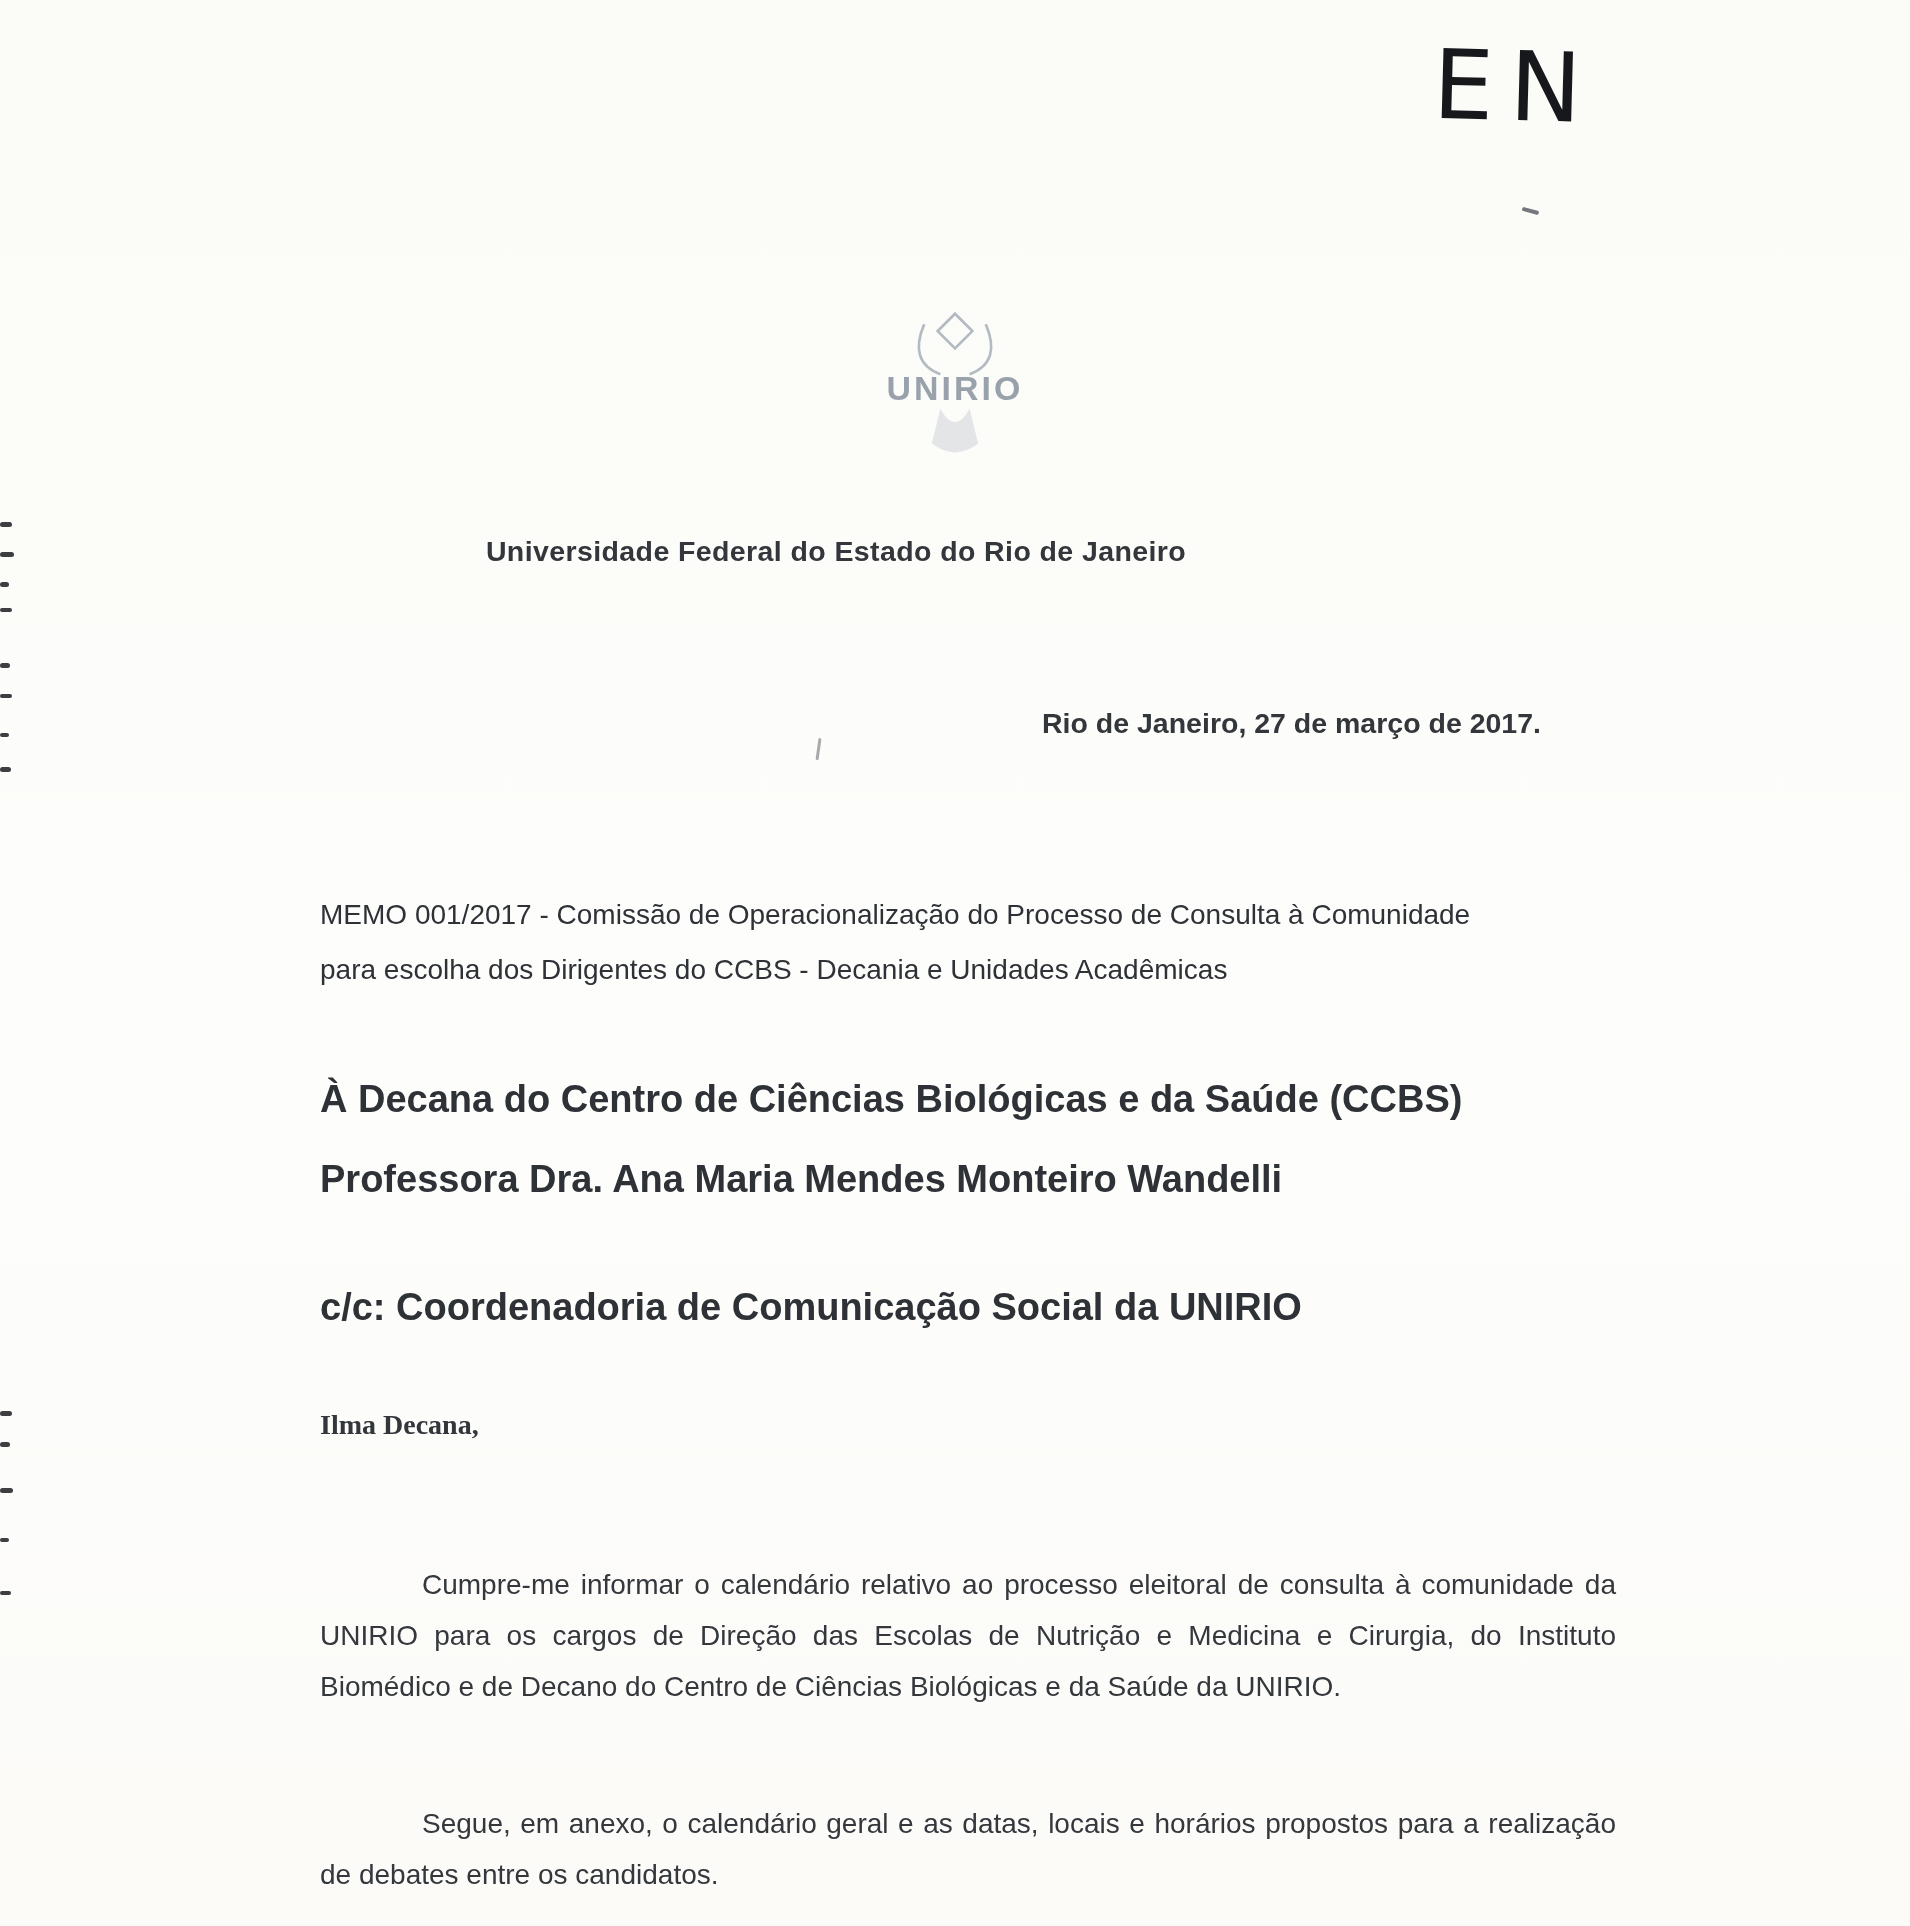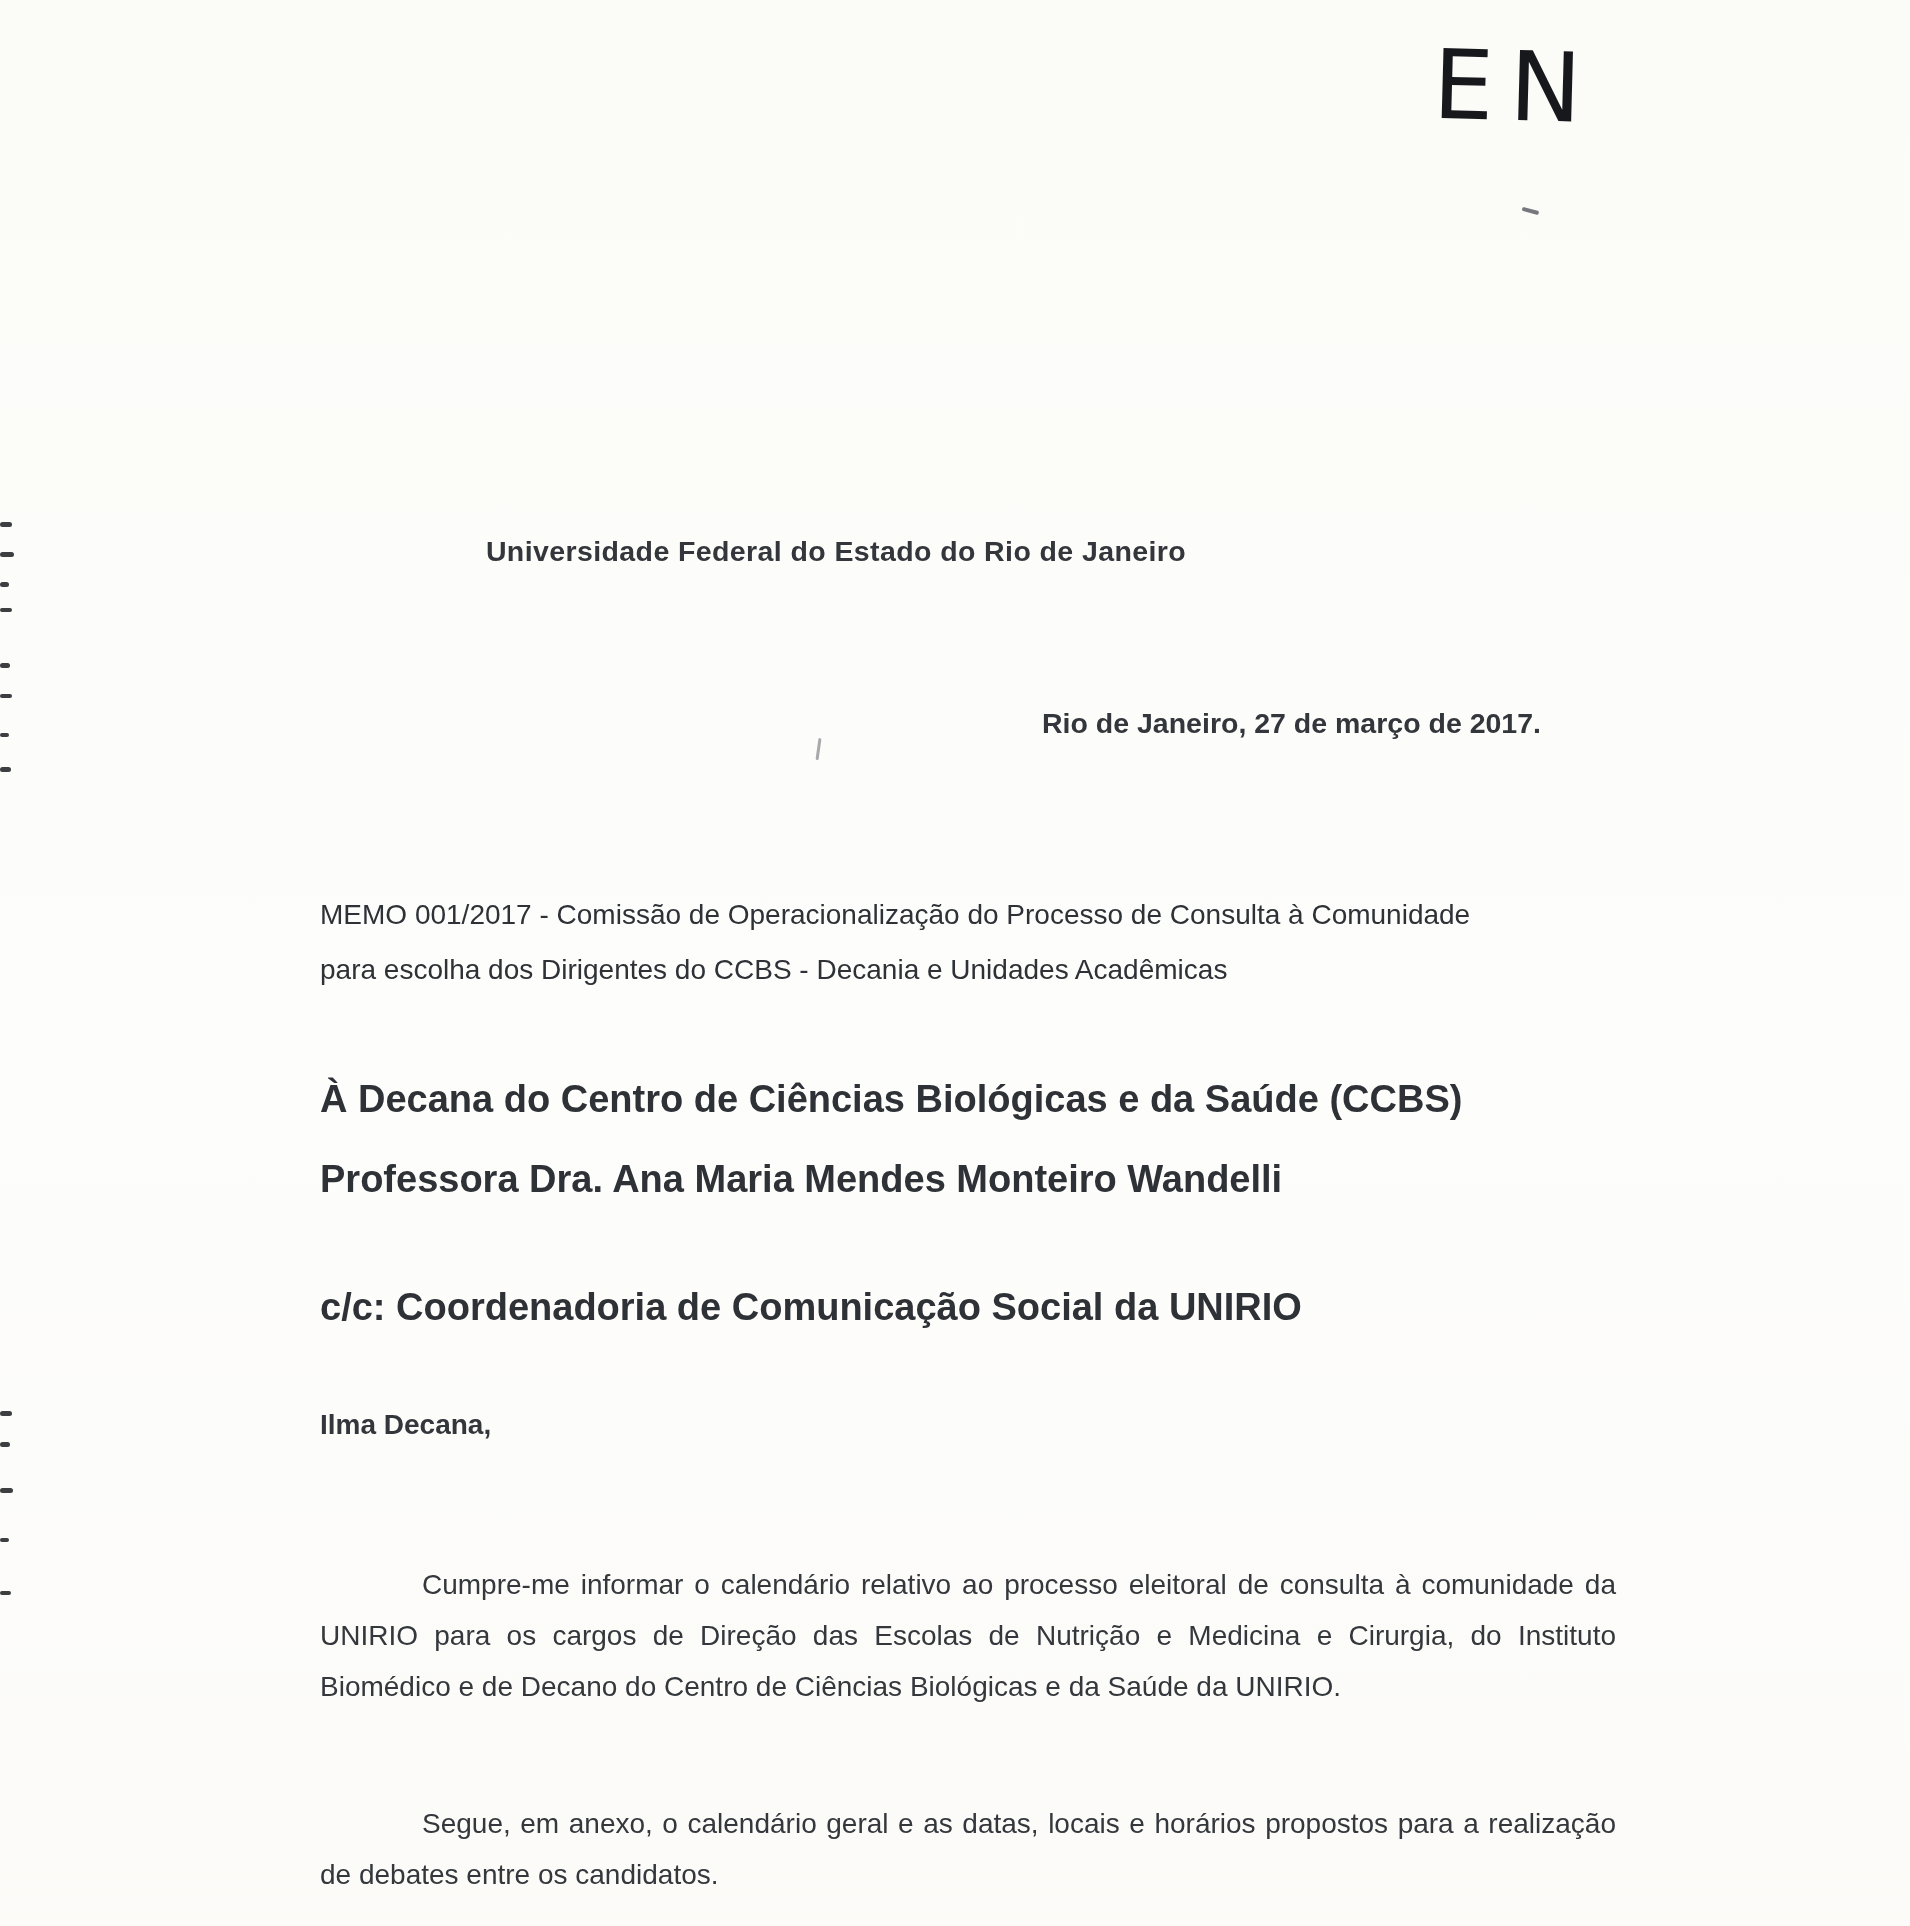--- a/index.html
+++ b/index.html
@@ -35,21 +35,21 @@
   .date-line {
     left:1042px; top:707px;
     font-size:28.5px; font-weight:700;
   }
   .memo-heading {
     left:320px; top:887px; width:1213px;
     font-size:28px; font-weight:400; line-height:55px;
     color:#2e3237;
   }
   .recipient { left:320px; font-size:38px; font-weight:700; color:#2e3237; }
-  .salutation { left:320px; top:1409px; font-size:28px; font-weight:700; }
+  .salutation { left:320px; top:1409px; font-size:28px; font-weight:700;font-family:Liberation Serif, serif; }
 
   .body-par {
     left:320px; width:1296px;
     font-size:28px; line-height:51px;
     text-align:justify; text-indent:102px;
     color:#34383d;
   }
 
   .artifact { position:absolute; left:0; background:#1b1c20; border-radius:2.7px; opacity:.85; }
 </style>
@@ -69,20 +69,31 @@
   <div class="artifact" style="top:1411px;width:11.6px;height:4.6px;"></div>
   <div class="artifact" style="top:1442px;width:10px;height:4.6px;"></div>
   <div class="artifact" style="top:1488px;width:13px;height:4.6px;"></div>
   <div class="artifact" style="top:1538px;width:9.2px;height:3.9px;"></div>
   <div class="artifact" style="top:1591px;width:10.8px;height:3.9px;"></div>
 
   <div class="abs note-en">EN</div>
   <div class="speck" style="left:1522px;top:209px;width:17px;height:3.5px;transform:rotate(15deg);opacity:.8;"></div>
   <div class="speck" style="left:817px;top:738px;width:2.7px;height:22.3px;transform:rotate(8deg);opacity:.5;"></div>
 
+  <div class="abs logo-wrap">
+    <svg width="208" height="154" viewBox="0 0 540 400">
+      <g stroke="#b4bac2" fill="none" stroke-width="7">
+        <path d="M270 15 L315 60 L270 105 L225 60 Z"></path>
+        <path d="M190 42 Q148 140 232 172"></path>
+        <path d="M350 42 Q392 140 308 172"></path>
+      </g>
+      <text x="270" y="240" text-anchor="middle" font-size="88" font-weight="bold" letter-spacing="8" fill="#99a1aa" font-family="Liberation Sans, sans-serif">UNIRIO</text>
+      <path d="M232 262 Q270 332 308 262 L330 352 Q270 398 210 352 Z" fill="#cdd2d8" opacity="0.55"></path>
+    </svg>
+  </div>
 
   <div class="abs university">Universidade Federal do Estado do Rio de Janeiro</div>
   <div class="abs date-line">Rio de Janeiro, 27 de março de 2017.</div>
 
   <div class="abs memo-heading">MEMO 001/2017 - Comissão de Operacionalização do Processo de Consulta à Comunidade para escolha dos Dirigentes do CCBS - Decania e Unidades Acadêmicas</div>
 
   <div class="abs recipient" style="top:1078px;">À Decana do Centro de Ciências Biológicas e da Saúde (CCBS)</div>
   <div class="abs recipient" style="top:1158px;">Professora Dra. Ana Maria Mendes Monteiro Wandelli</div>
   <div class="abs recipient" style="top:1238px;margin-top:48px;">c/c: Coordenadoria de Comunicação Social da UNIRIO</div>
 

